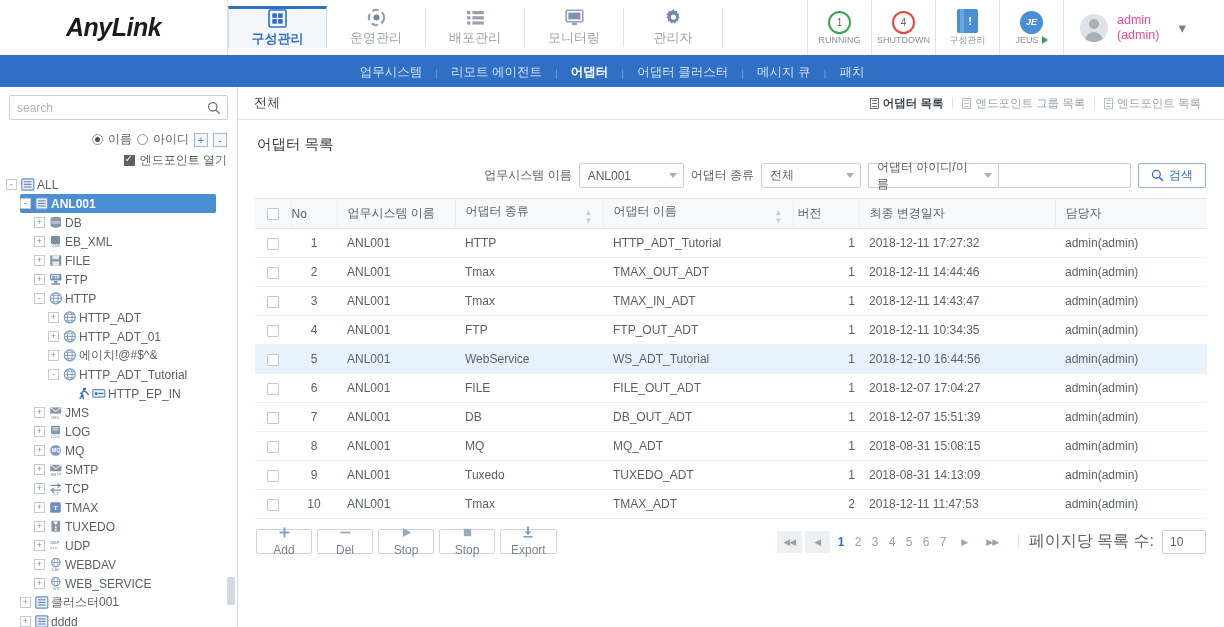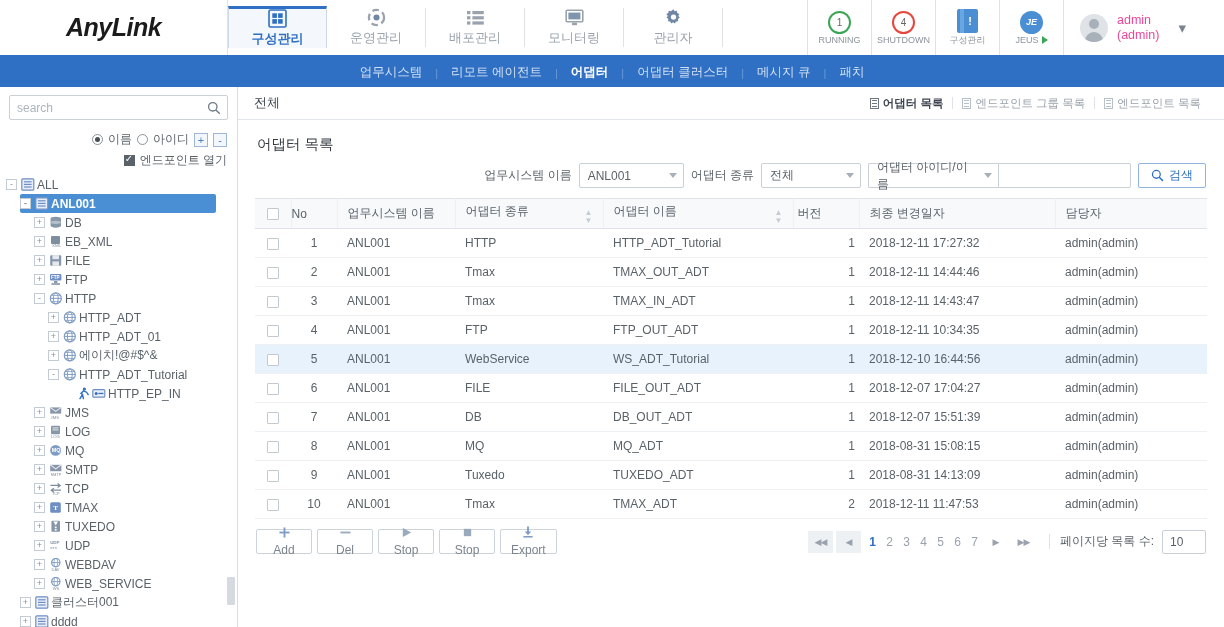--- a/index.html
+++ b/index.html
@@ -284,21 +284,21 @@
     display: flex; align-items: center; justify-content: center;
     font-size: 9px; cursor: pointer; margin-right: 3px; letter-spacing:-1px;
   }
   .pgarrow.plain { background: transparent; }
   .pgnum {
     min-width: 17px; text-align: center; color: #9aa3ad; cursor: pointer;
     padding: 0 2px;
   }
   .pgnum.on { color: #2f6fc4; font-weight: bold; }
   .pgsep { width:1px; height:15px; background:#dfe3e8; margin:0 10px; }
-  .ppl { font-size: 12px; color: #5a6269; margin-right: 8px; }
+  .ppl { font-size: 16px; color: #5a6269; margin-right: 8px; }
   .ppinput {
     width: 44px; height: 24px; border: 1px solid #c9d0d8; background: #fff;
     font-size: 12px; color: #5a6269; padding: 0 7px; outline: none;
     font-family: inherit; border-radius:2px;
   }
 </style>
 </head>
 <body>
 
 <div class="topbar">

